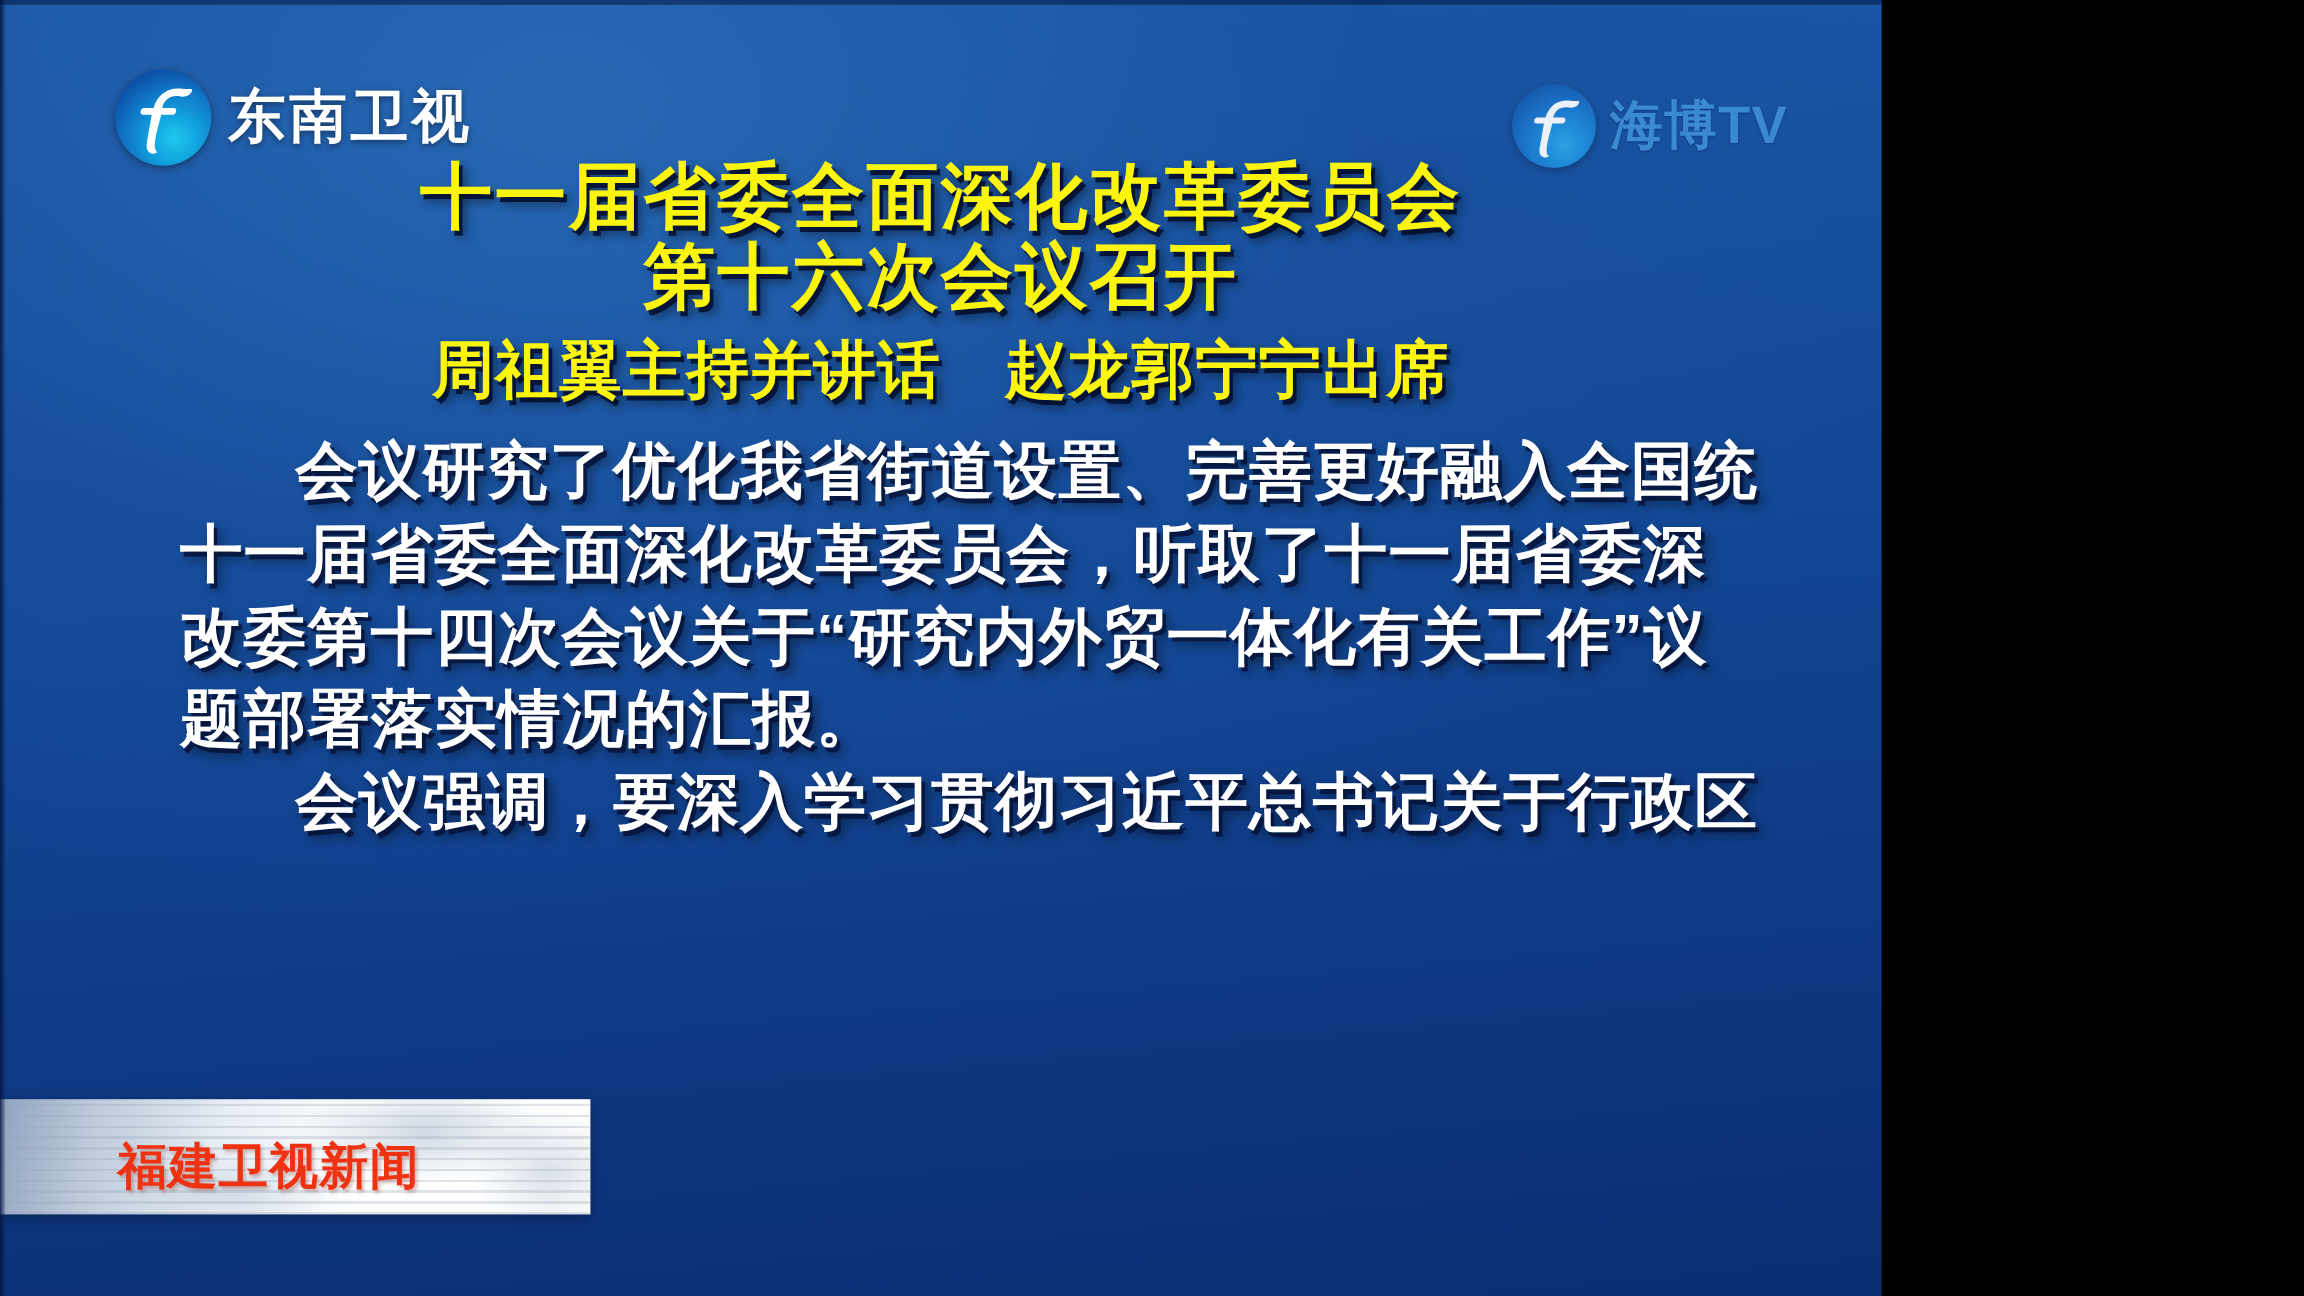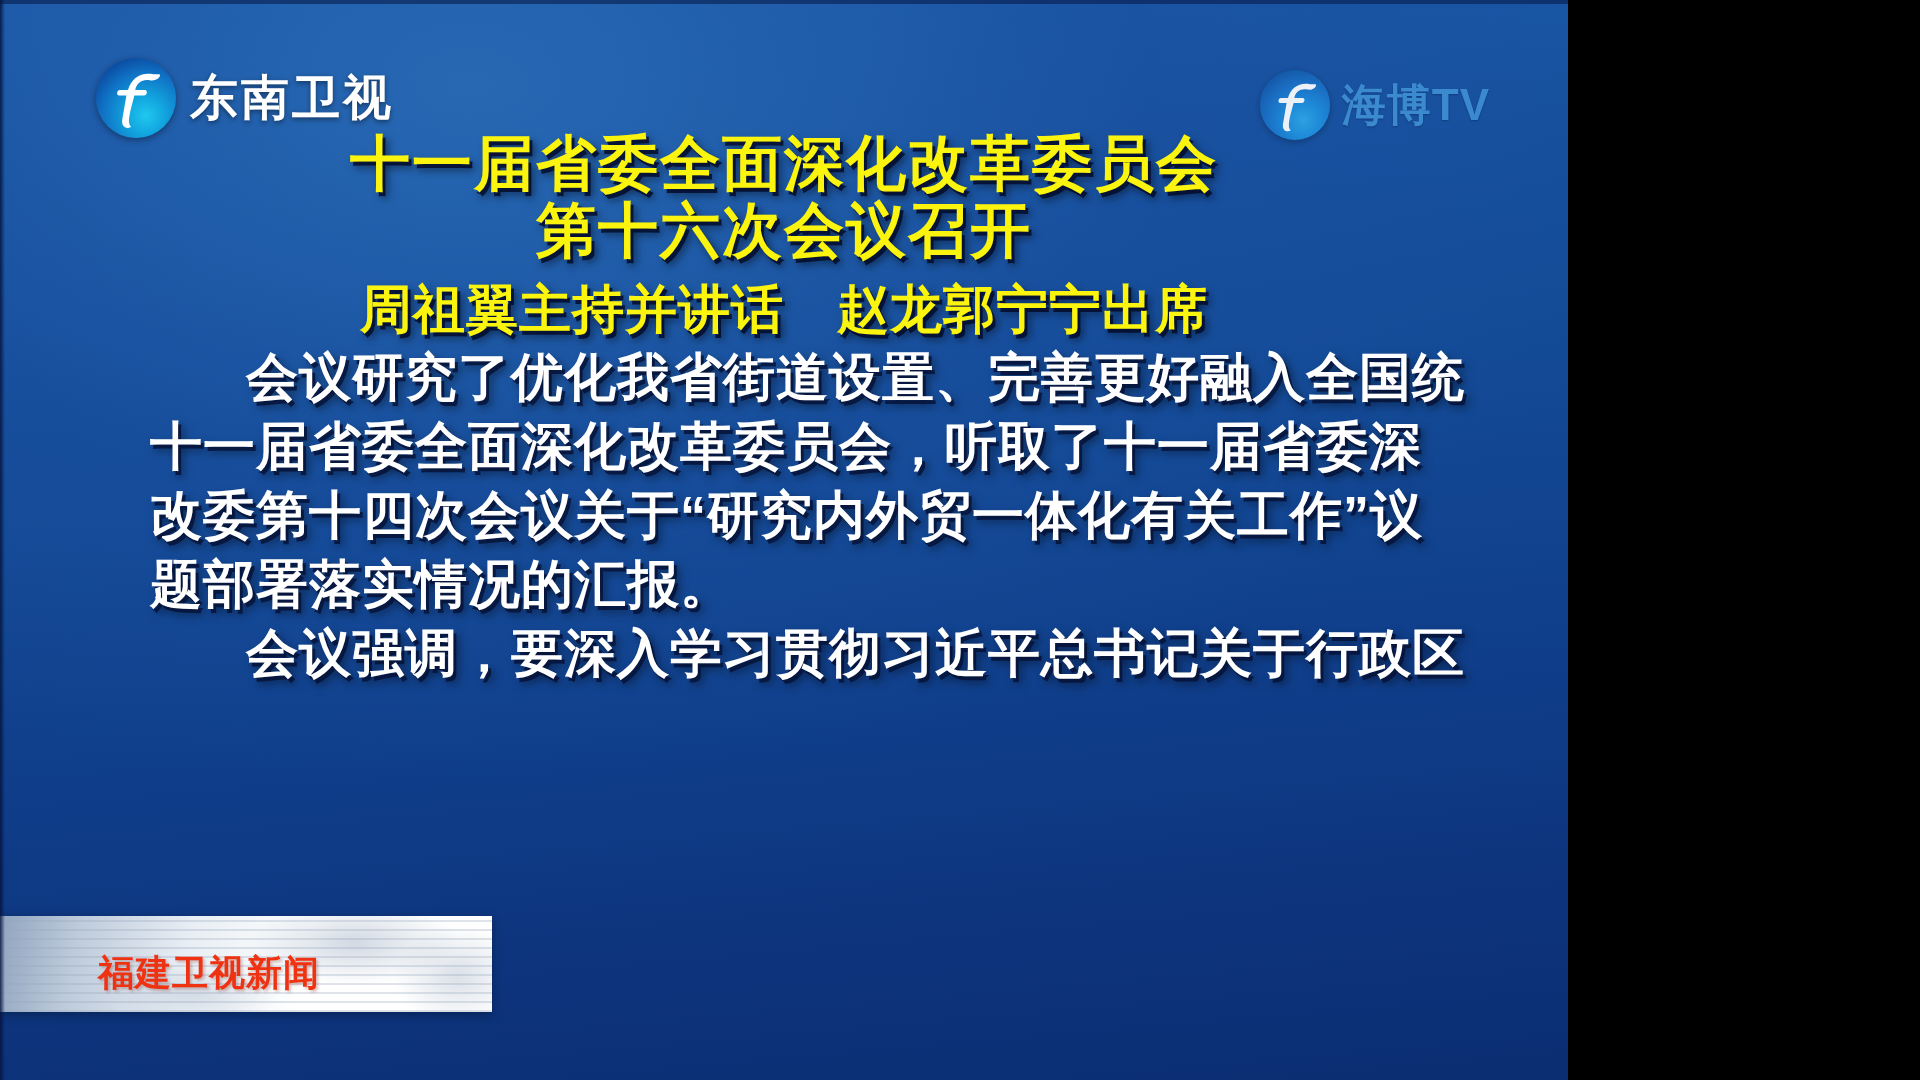--- a/index.html
+++ b/index.html
@@ -133,21 +133,21 @@
     line-height: 1.12;
     letter-spacing: 1px;
     white-space: nowrap;
     margin-top: 16px;
     text-shadow:
       3px 4px 0 rgba(3,12,44,0.85),
       5px 6px 9px rgba(0,0,0,0.55);
   }
 
   #body-copy {
-    margin-top: 4px;
+    margin-top: 20px;
     padding: 0 150px;
   }
 
   .body-line {
     color: #ffffff;
     font-weight: 700;
     font-size: 52px;
     line-height: 1.33;
     letter-spacing: 1px;
     white-space: nowrap;
@@ -182,21 +182,21 @@
       repeating-linear-gradient(0deg, rgba(150,165,185,0.30) 0px, rgba(150,165,185,0.30) 2px, rgba(255,255,255,0) 2px, rgba(255,255,255,0) 9px),
       radial-gradient(ellipse 150px 60px at 72% 28%, rgba(140,160,185,0.40), rgba(255,255,255,0) 70%),
       radial-gradient(ellipse 90px 70px at 93% 62%, rgba(150,168,190,0.35), rgba(255,255,255,0) 72%),
       radial-gradient(ellipse 120px 40px at 40% 82%, rgba(150,168,190,0.28), rgba(255,255,255,0) 70%);
     pointer-events: none;
   }
   #news-banner .banner-text {
     position: relative;
     margin-left: 98px;
     color: #ef3312;
-    font-size: 36px;
+    font-size: 41px;
     font-weight: 700;
     letter-spacing: 1px;
     line-height: 1;
     white-space: nowrap;
     text-shadow: 2px 2px 3px rgba(120,20,0,0.28);
     margin-top: 17px;
   }
 </style>
 </head>
 <body>

